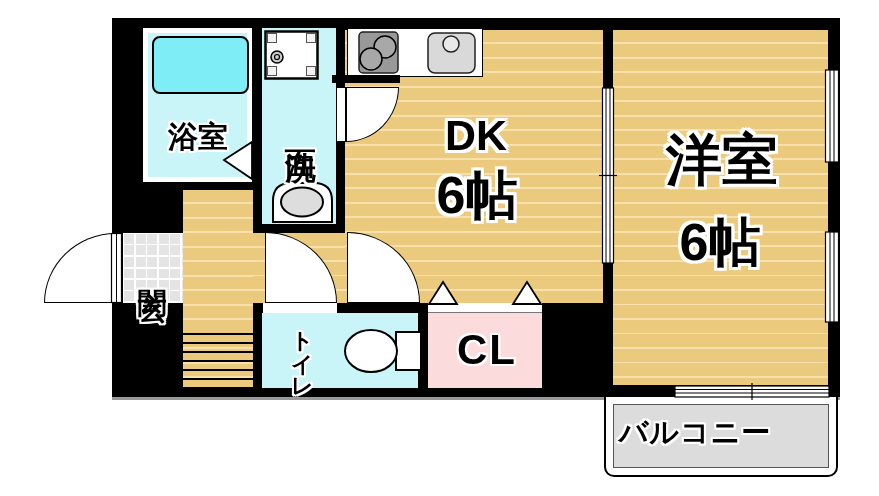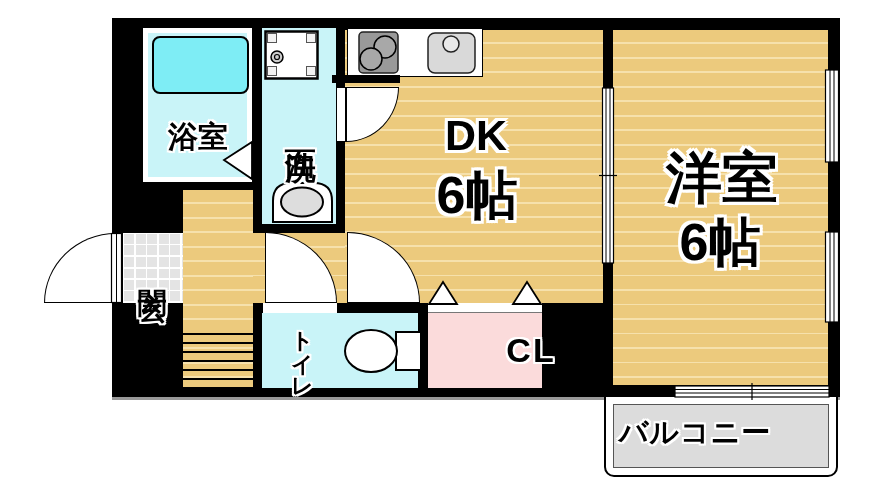--- a/index.html
+++ b/index.html
@@ -48,27 +48,27 @@
   #balcony-outer{left:604px;top:395px;width:234px;height:82px;background:#fff;border:2px solid #000;
     border-radius:0 0 10px 10px;box-sizing:border-box;}
   #balcony-inner{left:613px;top:404px;width:216px;height:64px;background:var(--balcony);border:1.5px solid #555;box-sizing:border-box;}
   
   .lbl{position:absolute;transform:translate(-50%,-50%);font-weight:bold;color:#000;white-space:nowrap;line-height:1.02;
     text-shadow:-3px -3px 0 #fff,3px -3px 0 #fff,-3px 3px 0 #fff,3px 3px 0 #fff,-3px 0 0 #fff,3px 0 0 #fff,0 -3px 0 #fff,0 3px 0 #fff;}
   .lbl.small{text-shadow:-2px -2px 0 #fff,2px -2px 0 #fff,-2px 2px 0 #fff,2px 2px 0 #fff,-2px 0 0 #fff,2px 0 0 #fff,0 -2px 0 #fff,0 2px 0 #fff;}
   .vert{writing-mode:vertical-rl;text-orientation:upright;letter-spacing:-2px;}
   #lbl-dk{left:476px;top:136px;font-size:43px;}
   #lbl-dk-size{left:477px;top:196px;font-size:52px;}
-  #lbl-yo{left:722px;top:178px;font-size:56px;}
+  #lbl-yo{left:722px;top:160px;font-size:56px;}
   #lbl-yo-size{left:720px;top:243px;font-size:52px;}
   #lbl-bath{left:198px;top:137px;font-size:30px;}
   #lbl-wash{left:300px;top:127px;font-size:31px;}
   #lbl-ent{left:152px;top:268px;font-size:29px;}
   #lbl-toilet{left:302px;top:350px;font-size:22px;}
-  #lbl-cl{left:487px;top:350px;font-size:34px;letter-spacing:2px;margin-left:44px;}
+  #lbl-cl{left:487px;top:350px;font-size:42px;letter-spacing:2px;}
   #lbl-balcony{left:695px;top:433px;font-size:29px;letter-spacing:1px;}
   svg{position:absolute;left:0;top:0;}
 </style>
 </head>
 <body>
 
 <div id="canvas" style="--wall: #000000; --tan: #ECCA7D; --stripe: #F6E1AC; --cyan: #C9F4F8; --tub: #7EEDF5; --pink: #FBDBDB; --balcony: #DCDCDC; --tile: #E4E4E4;">
 
   <div class="abs" id="ground-shadow"></div>
   <div class="abs" id="base"></div>

